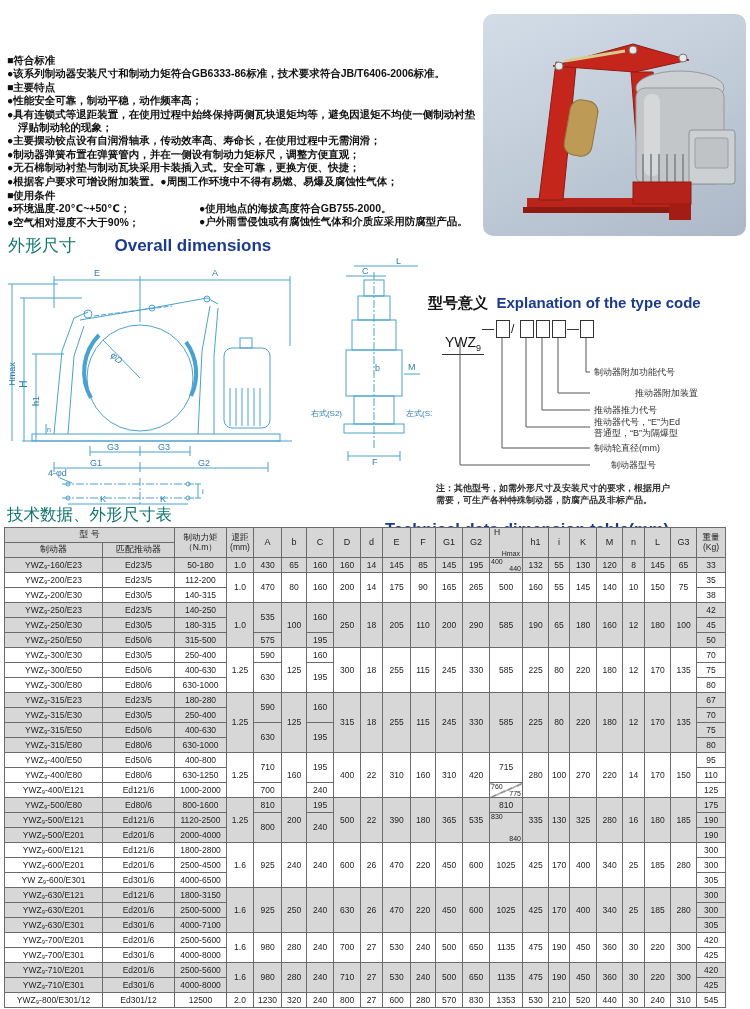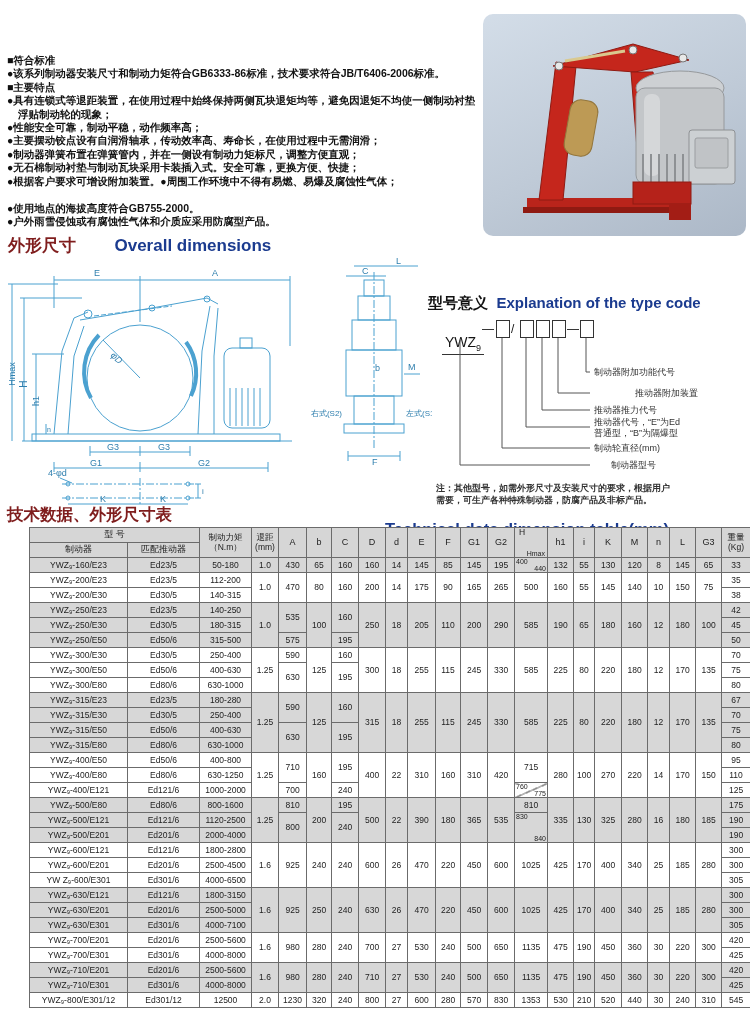--- a/index.html
+++ b/index.html
@@ -9,40 +9,40 @@
   .features{position:absolute;left:7px;top:54px;width:478px;font-size:10.5px;font-weight:700;line-height:13.4px;color:#111;}
   .feat{padding-left:11px;text-indent:-11px;}
   .conditions{display:flex;margin-top:1px;}
   .cond-left{width:192px;}
   .cond-right{flex:1;padding-top:13px;}
   
   .photo{position:absolute;left:483px;top:14px;width:263px;height:222px;border-radius:10px;
          background:linear-gradient(155deg,#d3dde8 0%,#bfcad7 55%,#acb8c7 100%);}
   
   .dim-heading{position:absolute;left:8px;top:234px;}
-  .zh-h1{font-size:17px;font-weight:700;color:#7f1d1d;}
+  .zh-h1{font-size:17px;font-weight:400;color:#0f766e;}
   .en-h1{font-size:17px;font-weight:700;color:#1b3b8f;margin-left:34px;}
   .drawings{position:absolute;left:2px;top:256px;}
   
   .typecode{position:absolute;left:428px;top:294px;width:320px;height:208px;}
   .tc-head .zh-h2{font-size:15px;font-weight:700;color:#111;}
   .tc-head .en-h2{font-size:15px;font-weight:700;color:#1b3b8f;margin-left:4px;}
   .tc-diagram{position:absolute;left:0;top:20px;width:320px;height:188px;}
   .tc-base{position:absolute;left:14px;top:20px;font-size:14px;border-bottom:1px solid #333;padding:0 3px 1px 3px;}
   .tc-base sub{font-size:9px;}
   .tc-glyph{position:absolute;top:8px;font-size:12px;}
   .tc-box{position:absolute;top:6px;width:12px;height:16px;border:1.2px solid #333;}
   .tc-label{position:absolute;left:166px;font-size:9px;color:#333;line-height:10.5px;white-space:pre-line;}
   .tc-note{position:absolute;left:8px;top:168px;font-size:9px;font-weight:700;color:#333;line-height:12px;filter:blur(0.7px);}
   
   .tbl-heading{position:absolute;left:7px;top:504px;width:740px;}
   .tbl-heading .en-h1{position:absolute;left:362px;top:0;margin:16px;font-size:16.5px;}
   .tbl-heading .zh-h1{font-size:16.5px;}
   table.spec{position:absolute;left:4px;top:527px;width:690px;border-collapse:collapse;table-layout:fixed;
-             font-size:8.5px;color:#222;margin-left:25px;}
+             font-size:8.5px;color:#222;}
   table.spec th,table.spec td{border:1px solid #6b6b6b;text-align:center;vertical-align:middle;
              padding:0;height:14px;line-height:1.05;overflow:hidden;}
   table.spec thead th{background:#d6d6d6;font-weight:400;font-size:9px;}
   table.spec{border:1.5px solid #444;}
   tr.sh td{background:#d7d7d7;}
   .two-line{font-size:8.5px;line-height:1.1;}
   .diag{position:relative;
         background-image:linear-gradient(to bottom right,transparent calc(50% - 0.6px),#6b6b6b calc(50% - 0.6px),#6b6b6b calc(50% + 0.6px),transparent calc(50% + 0.6px));}
   .dtop{position:absolute;top:0;left:1px;font-size:7px;}
   .dbot{position:absolute;bottom:0;right:1px;font-size:7px;}
@@ -50,27 +50,32 @@
   th.diag .dbot{font-size:7px;right:2px;}
   svg text{font-family:"Liberation Sans","DejaVu Sans",sans-serif;}
 </style>
 </head>
 <body>
 
 <div class="features">
   <div class="feat">■符合标准</div>
   <div class="feat">●该系列制动器安装尺寸和制动力矩符合GB6333-86标准，技术要求符合JB/T6406-2006标准。</div>
   <div class="feat">■主要特点</div>
+  <div class="feat">●性能安全可靠，制动平稳，动作频率高；</div>
   <div class="feat">●具有连锁式等退距装置，在使用过程中始终保持两侧瓦块退矩均等，避免因退矩不均使一侧制动衬垫浮贴制动轮的现象；</div>
-  <div class="feat">●性能安全可靠，制动平稳，动作频率高；</div>
   <div class="feat">●主要摆动铰点设有自润滑轴承，传动效率高、寿命长，在使用过程中无需润滑；</div>
   <div class="feat">●制动器弹簧布置在弹簧管内，并在一侧设有制动力矩标尺，调整方便直观；</div>
   <div class="feat">●无石棉制动衬垫与制动瓦块采用卡装插入式。安全可靠，更换方便、快捷；</div>
   <div class="feat">●根据客户要求可增设附加装置。●周围工作环境中不得有易燃、易爆及腐蚀性气体；</div>
   <div class="conditions">
+    <div class="cond-left">
+      <div class="feat">■使用条件</div>
+      <div class="feat">●环境温度-20℃~+50℃；</div>
+      <div class="feat">●空气相对湿度不大于90%；</div>
+    </div>
     <div class="cond-right">
       <div class="feat">●使用地点的海拔高度符合GB755-2000。</div>
       <div class="feat">●户外雨雪侵蚀或有腐蚀性气体和介质应采用防腐型产品。</div>
     </div>
   </div>
 </div>
 
 <div class="photo">
   <svg width="263" height="222" viewBox="0 0 263 222">
     <rect x="44" y="184" width="150" height="11" fill="#b9241b"></rect>

